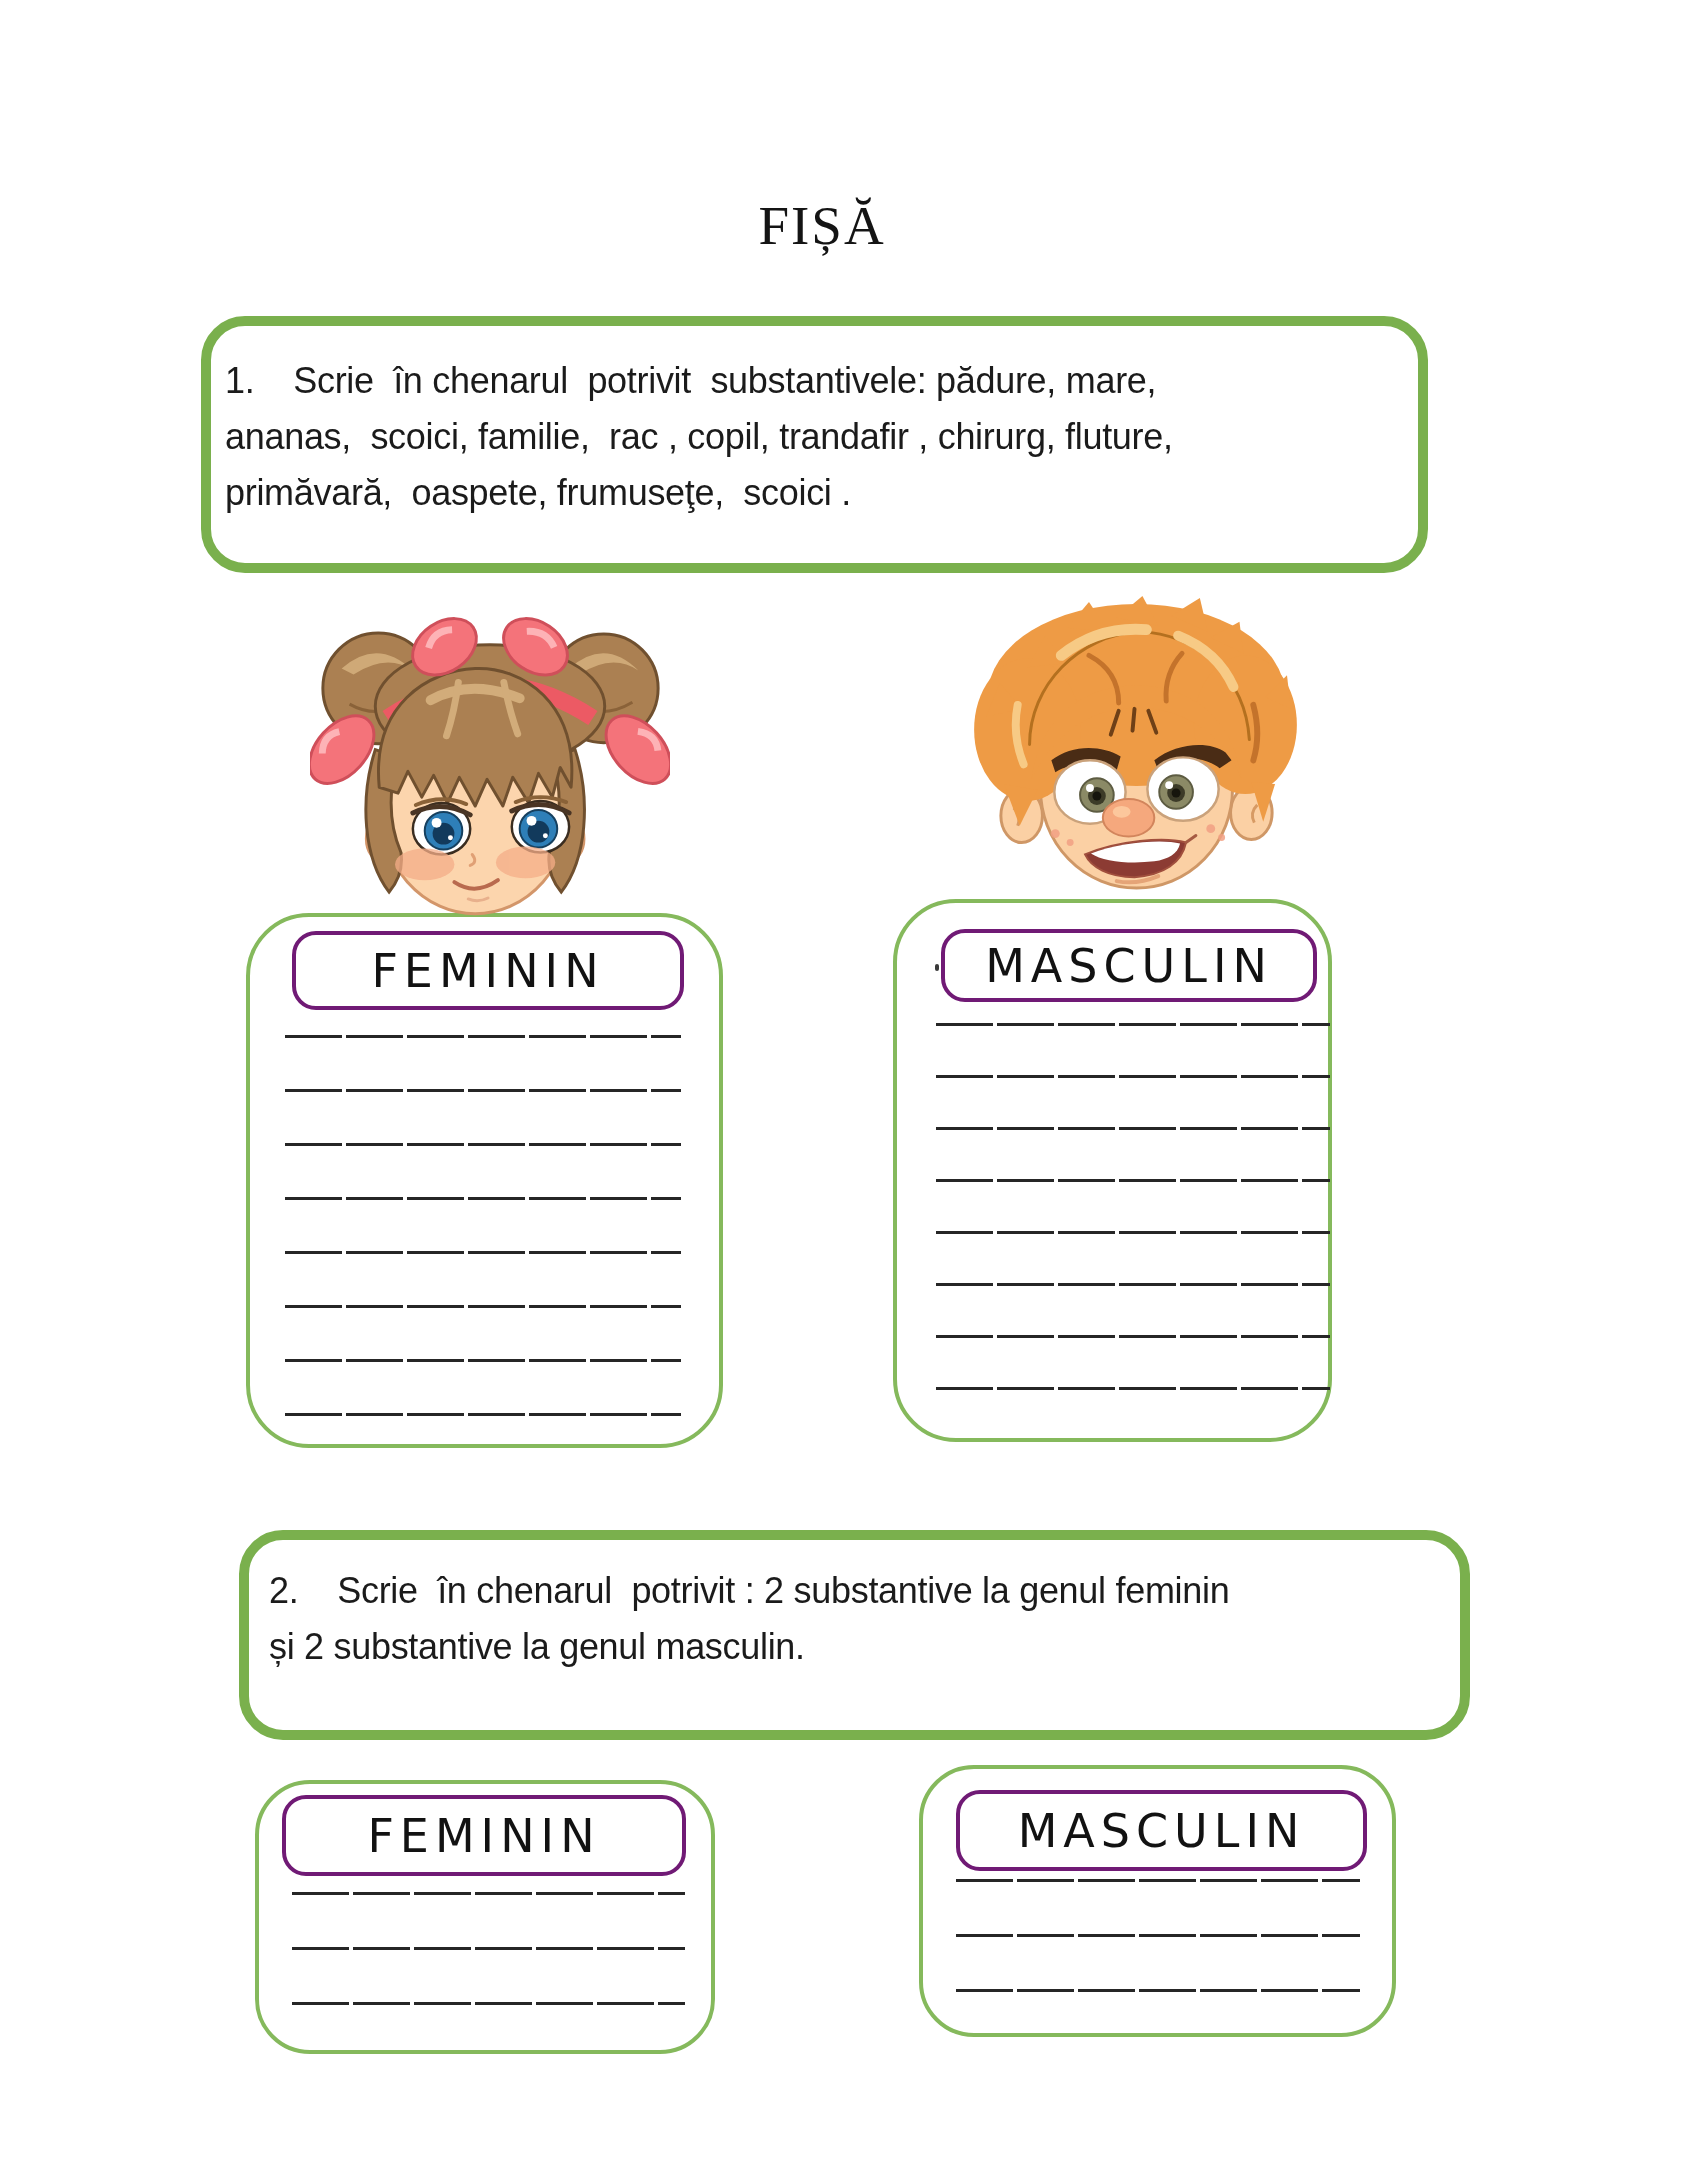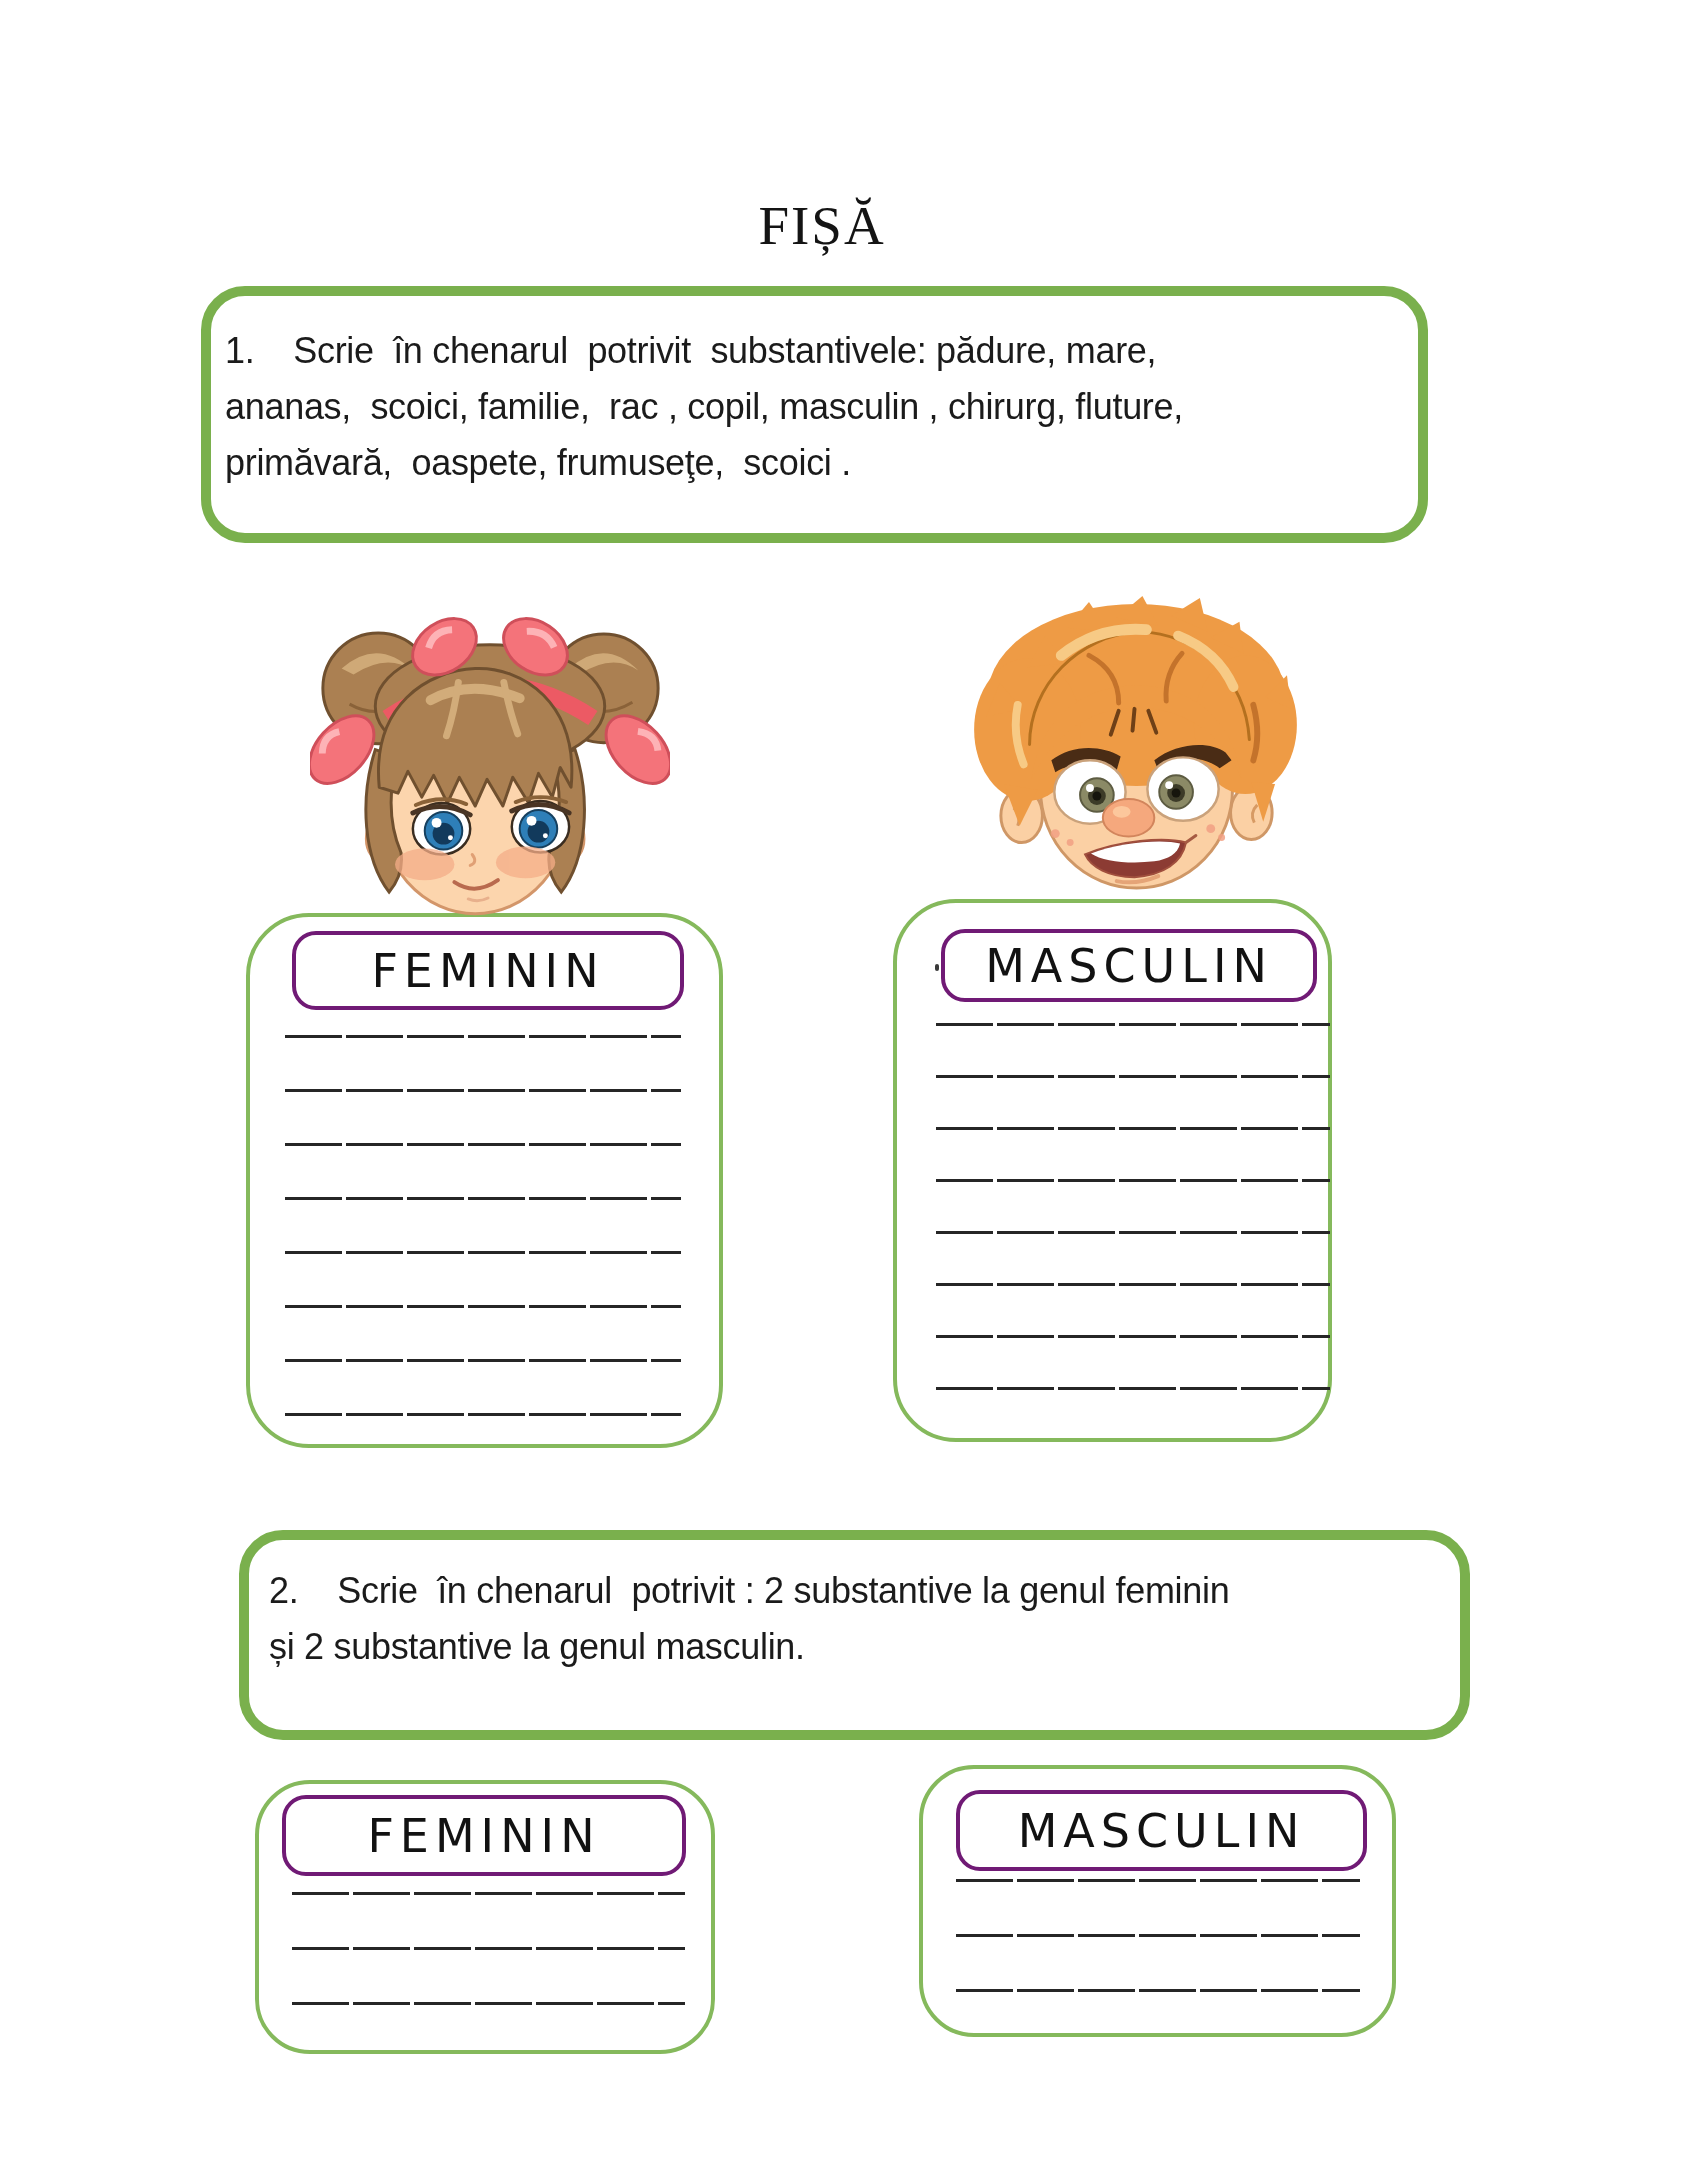--- a/index.html
+++ b/index.html
@@ -1,21 +1,21 @@
 <!DOCTYPE html>
 <html><head>
 <meta charset="utf-8">
 <style>
   html,body{margin:0;padding:0;background:#ffffff;}
   .page{position:relative;width:1683px;height:2178px;background:#ffffff;overflow:hidden;
         font-family:"Liberation Sans",sans-serif;color:#1c1c1c;text-decoration:underline;}
   .title{position:absolute;left:614px;top:194px;width:416px;text-align:center;
          font-family:"Liberation Serif",serif;font-size:55px;letter-spacing:2px;color:#141414;}
   .task-box{position:absolute;box-sizing:border-box;border:10px solid #7ab04d;border-radius:44px;background:#fff;}
-  #task1{left:201px;top:286px;width:1227px;height:257px;}
+  #task1{left:201px;top:316px;width:1227px;height:257px;}
   #task2{left:195px;top:1530px;width:1231px;height:210px;margin-left:44px;}
   .task-text{position:absolute;font-size:36px;line-height:56px;color:#1b1b1b;letter-spacing:-0.3px;}
   .task-text div{white-space:pre;}
   #task1 .task-text{left:14px;top:27px;}
   #task2 .task-text{left:20px;top:23px;}
   .gbox{position:absolute;box-sizing:border-box;border:4px solid #85b95c;background:#fff;}
   #fem-top{left:246px;top:913px;width:477px;height:535px;border-radius:63px;z-index:2;}
   #mas-top{left:893px;top:899px;width:439px;height:543px;border-radius:63px;z-index:2;}
   #fem-bottom{left:255px;top:1780px;width:460px;height:274px;border-radius:55px;}
   #mas-bottom{left:919px;top:1765px;width:477px;height:272px;border-radius:55px;}
@@ -41,21 +41,21 @@
 </head>
 <body>
 
 <div class="page">
 
   <div class="title">FIȘĂ</div>
 
   <section class="task-box" id="task1">
     <div class="task-text">
       <div>1.    Scrie  în chenarul  potrivit  substantivele: pădure, mare,</div>
-      <div>ananas,  scoici, familie,  rac , copil, masculin , chirurg, fluture,</div>
+      <div>ananas,  scoici, familie,  rac , copil, trandafir , chirurg, fluture,</div>
       <div>primăvară,  oaspete, frumuseţe,  scoici .</div>
     </div>
   </section>
 
   <svg id="girl-svg" class="face-svg" width="360" height="309" viewBox="0 0 364 312" role="img" aria-label="girl-face-with-buns-and-red-bows">
     <g>
       <circle cx="69" cy="80" r="56" fill="#ab8052" stroke="#70502f" stroke-width="3"></circle>
       <path d="M32,60 Q68,28 104,62 Q78,44 44,66 Z" fill="#cfa977"></path>
       <path d="M40,96 Q68,112 98,94" stroke="#8a6239" stroke-width="3" fill="none"></path>
       <circle cx="297" cy="80" r="55" fill="#ab8052" stroke="#70502f" stroke-width="3"></circle>

